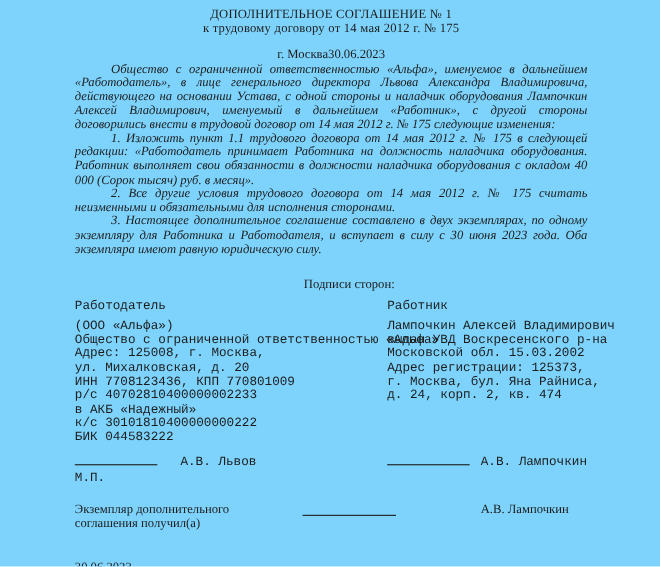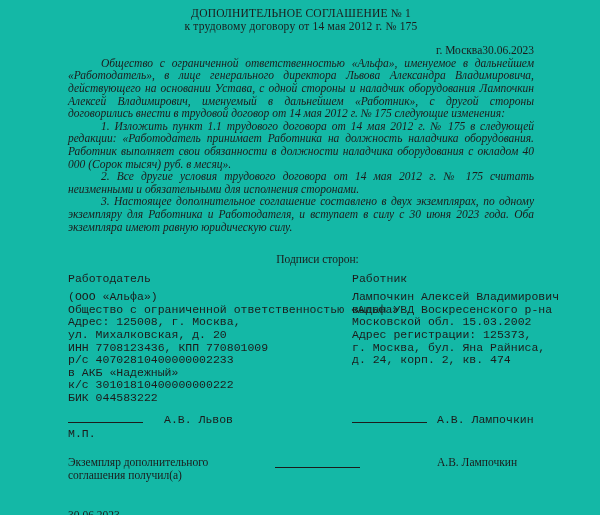--- a/index.html
+++ b/index.html
@@ -2,34 +2,34 @@
 <html><head>
 <meta charset="utf-8">
 <style>
   html, body { margin: 0; padding: 0; background: #ffffff; }
   .page {
     position: relative;
     width: 600px;
     height: 515px;
     box-sizing: border-box;
     padding: 7px 66px 0 68px;
-    background: #14b8a6;
+    background: #7dd3fc;
     color: #1c1c1c;
     font-family: "Liberation Serif", "DejaVu Serif", serif;
     font-size: 11.5px;
     line-height: 12.6px;
     overflow: hidden;
   }
   .title {
     text-align: center;
     letter-spacing: 0.2px;
   }
   .meta-row {
     display: flex;
-    justify-content: flex-end;
+    justify-content: center;
     margin-top: 12px;
   }
   .para {
     margin: 0;
     text-align: justify;
     text-indent: 33px;
     font-style: italic;
   }
   .sig-heading {
     margin-top: 20px;

